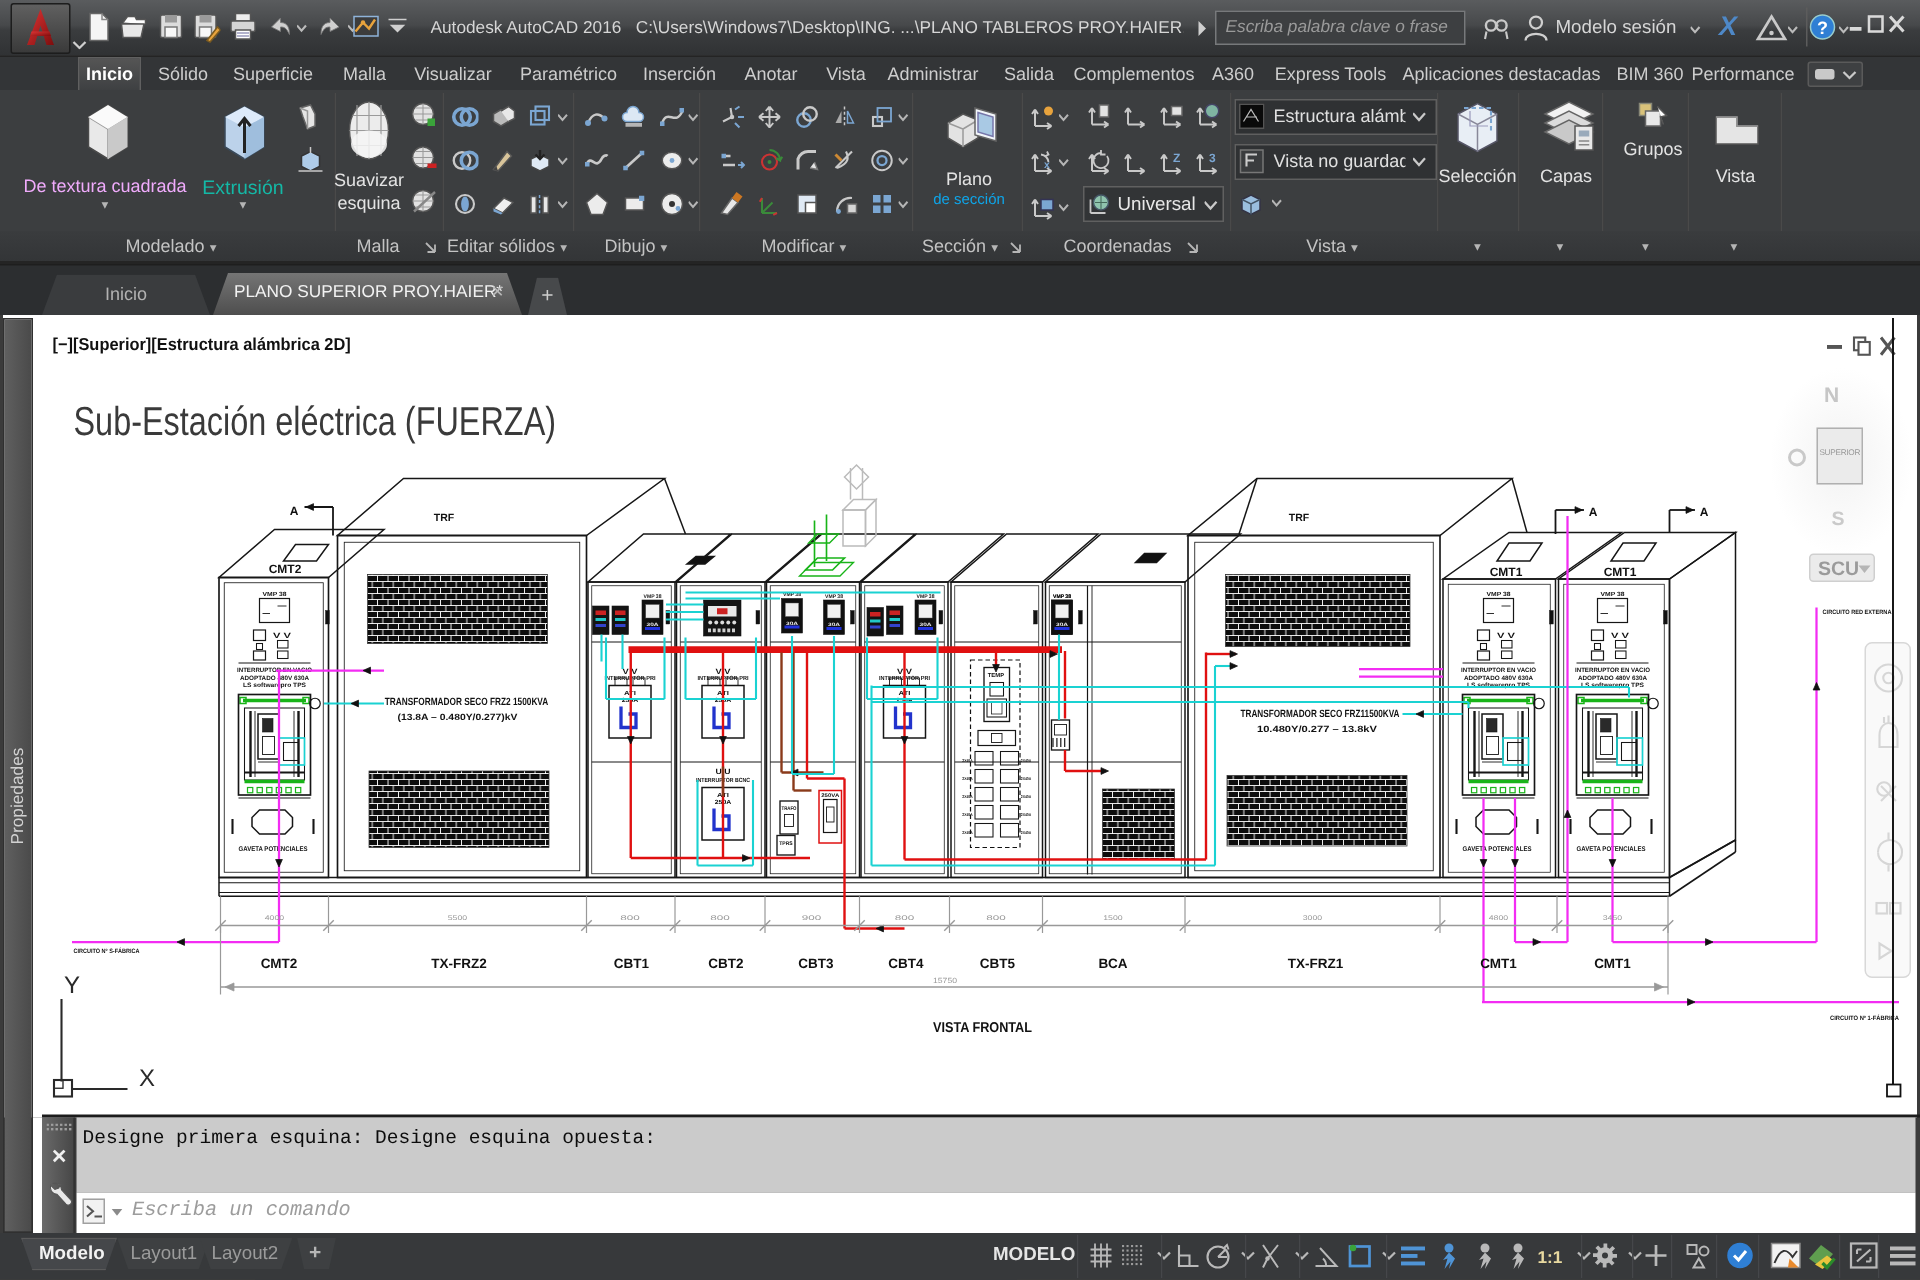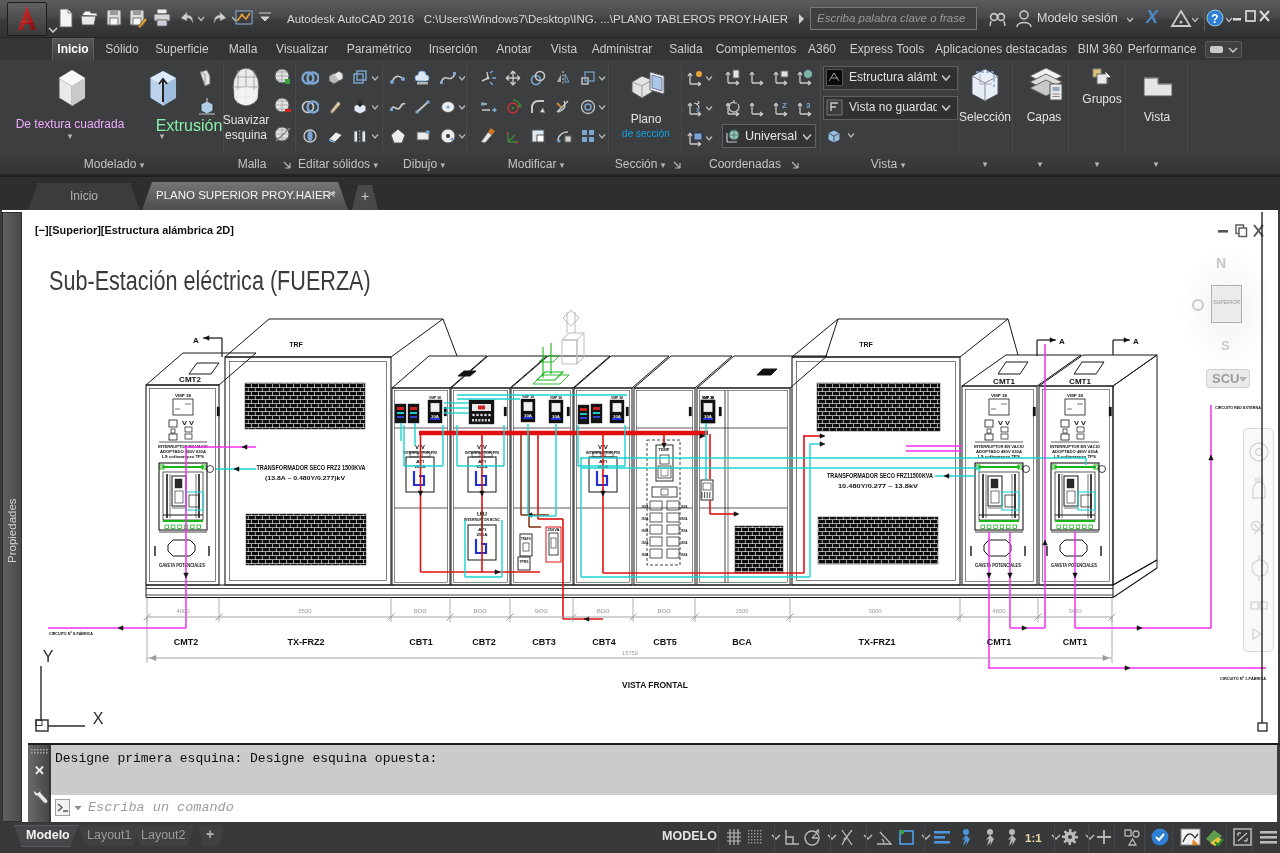--- a/index.html
+++ b/index.html
@@ -125,21 +125,21 @@
  <path d="M17 22 L30 14 L30 34 L17 42 Z" fill="#c9c9c9"></path>
 </svg>
 <div class="abs" style="left:70px;top:117px;transform:translateX(-50%);color:#f0abfc;font-size:12px;white-space:nowrap;">De textura cuadrada</div>
 <div class="abs" style="left:70px;top:131px;transform:translateX(-50%);color:#b5b5b5;font-size:9px;">▾</div>
 <svg class="abs" style="left:146px;top:66px" width="34" height="44" viewBox="0 0 34 44">
  <path d="M4 12 L17 5 L30 12 L30 32 L17 40 L4 32 Z" fill="#bcd2ea" stroke="#3a4a5a"></path>
  <path d="M4 12 L17 5 L30 12 L17 19 Z" fill="#ddeafa"></path>
  <path d="M17 19 L30 12 L30 32 L17 40 Z" fill="#9fbedd"></path>
  <path d="M17 36 L17 14 M13 18 L17 13 L21 18" stroke="#222" stroke-width="2" fill="none"></path>
 </svg>
-<div class="abs" style="left:162px;top:117px;transform:translateX(-50%);color:#86efac;font-size:16px;margin-left:27px;">Extrusión</div>
+<div class="abs" style="left:162px;top:117px;transform:translateX(-50%);color:#14b8a6;font-size:13px;">Extrusión</div>
 <div class="abs" style="left:162px;top:131px;transform:translateX(-50%);color:#b5b5b5;font-size:9px;">▾</div>
 <svg class="abs" style="left:197px;top:68px" width="18" height="20" viewBox="0 0 18 20">
  <path d="M3 4 L10 2 L13 8 L13 16 L8 18 L5 10 Z" fill="#e5e5e5" stroke="#666"></path>
  <path d="M3 4 L8 6 L8 18" fill="none" stroke="#999"></path>
 </svg>
 <svg class="abs" style="left:197px;top:96px" width="20" height="22" viewBox="0 0 20 22">
  <path d="M4 8 L10 5 L16 8 L16 15 L10 18 L4 15 Z" fill="#aecbe8" stroke="#333"></path>
  <path d="M2 18 L18 18 M10 2 L10 6" stroke="#c9c9c9" stroke-width="1"></path>
 </svg><svg class="abs" style="left:231px;top:66px" width="30" height="42" viewBox="0 0 30 42">
  <ellipse cx="15" cy="21" rx="13" ry="19" fill="#ececec" stroke="#555"></ellipse>

